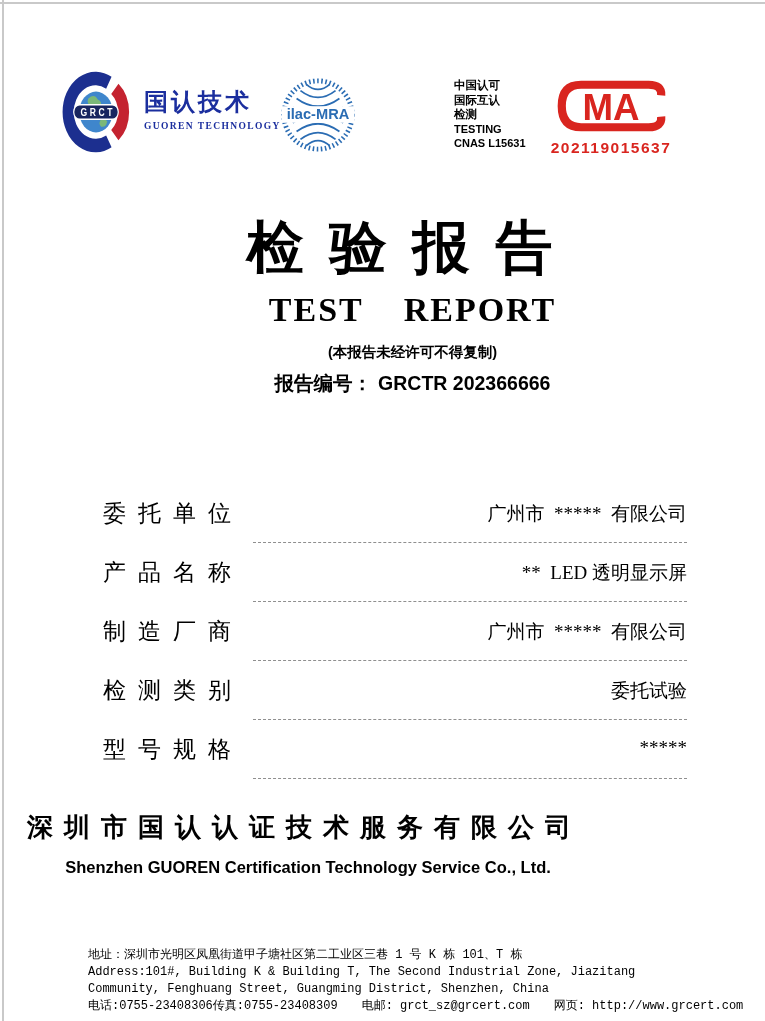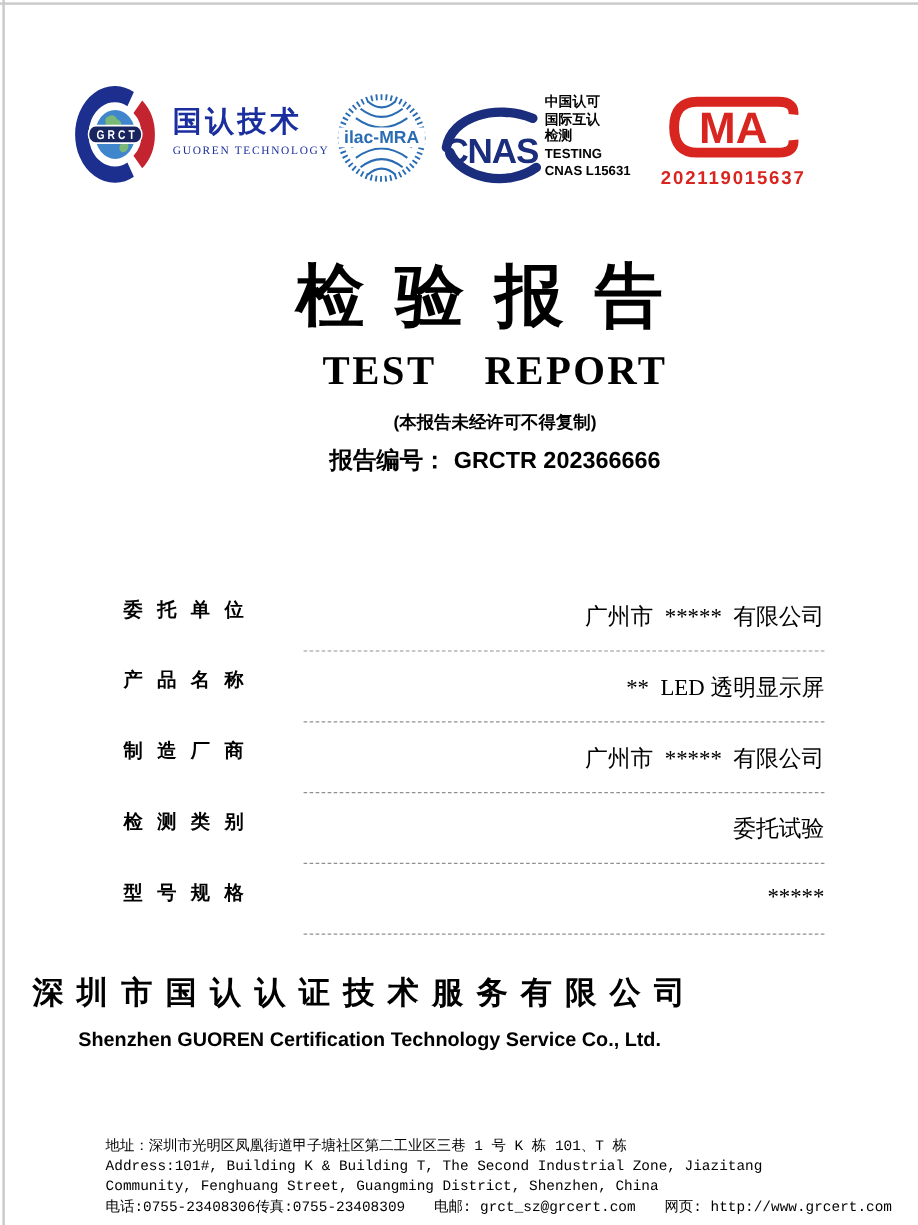--- a/index.html
+++ b/index.html
@@ -6,21 +6,21 @@
   .page{position:relative;width:765px;height:1021px;background:#ffffff;overflow:hidden;
         font-family:"Liberation Sans",sans-serif;color:#000;}
   .edge-left{position:absolute;left:2px;top:0;width:2px;height:100%;background:#c9c9c9;}
   .edge-top{position:absolute;top:2px;left:0;width:100%;height:2px;background:#c9c9c9;}
 
   
   .logos{position:absolute;left:60px;top:66px;width:616px;height:106px;}
   .grct{position:absolute;left:0;top:2px;display:flex;}
   .grct-text{margin-left:12px;padding-top:18px;}
   .grct-cn{font-size:24px;font-weight:bold;color:#1b2e9e;letter-spacing:3px;line-height:32px;}
-  .grct-en{font-size:9.5px;font-weight:normal;color:#1b2e9e;letter-spacing:1.4px;
+  .grct-en{font-size:9.5px;font-weight:bold;color:#1b2e9e;letter-spacing:1.4px;
            font-family:"Liberation Serif",serif;margin-top:3px;}
   .ilac{position:absolute;left:220px;top:6px;}
   .cnas{position:absolute;left:306px;top:18px;}
   .accred{position:absolute;left:394px;top:12px;font-weight:bold;font-size:11.5px;line-height:14.5px;}
   .accred .lat{font-size:11px;}
   .cma{position:absolute;left:489px;top:12px;width:124px;text-align:center;}
   .cma-number{margin-top:1px;color:#d9251f;font-weight:bold;font-size:15.5px;letter-spacing:1.5px;}
 
   
   .title-cn{position:absolute;top:211px;left:30px;width:765px;text-align:center;
@@ -30,21 +30,21 @@
             letter-spacing:2px;word-spacing:30px;}
   .notice{position:absolute;top:343px;left:30px;width:765px;text-align:center;
           font-size:14.5px;font-weight:bold;}
   .report-no{position:absolute;top:370px;left:30px;width:765px;text-align:center;
              font-size:19.5px;font-weight:bold;}
   .report-no .no-value{margin-left:6px;}
 
   
   .fields{position:absolute;left:103px;top:484px;width:584px;}
   .frow{display:flex;height:59px;}
-  .flabel{width:150px;font-size:16px;font-weight:bold;letter-spacing:12px;
+  .flabel{width:150px;font-size:23px;font-weight:normal;letter-spacing:12px;
           white-space:nowrap;padding-top:14px;}
   .fvalue{flex:1;border-bottom:1.5px dashed #8f8f8f;text-align:right;
           font-family:"Liberation Serif",serif;font-size:19px;white-space:pre;padding-top:17px;}
 
   
   .company-cn{position:absolute;top:810px;left:0;width:609px;text-align:center;
               font-size:26px;font-weight:bold;letter-spacing:11px;line-height:34px;}
   .company-en{position:absolute;top:858px;left:0;width:616px;text-align:center;
               font-size:16.5px;font-weight:bold;}
 
@@ -92,27 +92,20 @@
           <path d="M13,51 Q39,34 65,51"></path>
           <path d="M17,60 Q39,44 61,60"></path>
           <path d="M21,68 Q39,54 57,68"></path>
           <path d="M27,74.5 Q39,64 51,74.5"></path>
         </g>
         <rect x="2" y="34" width="74" height="17" fill="#ffffff"></rect>
         <text x="39" y="47.5" text-anchor="middle" font-size="15" font-weight="bold" fill="#2a6cb3">ilac-MRA</text>
       </svg>
     </div>
 
-    <div class="cnas">
-      <svg width="86" height="74" viewBox="0 0 88 76">
-        <path d="M6,40 C10,14 48,2 80,15" fill="none" stroke="#1b2d7d" stroke-width="8" stroke-linecap="round"></path>
-        <path d="M9,44 C18,66 58,75 83,57" fill="none" stroke="#1b2d7d" stroke-width="8" stroke-linecap="round"></path>
-        <text x="44" y="53" text-anchor="middle" font-size="30" font-weight="bold" fill="#1b2d7d" letter-spacing="-1">CNAS</text>
-      </svg>
-    </div>
 
     <div class="accred">
       <div>中国认可</div>
       <div>国际互认</div>
       <div>检测</div>
       <div class="lat">TESTING</div>
       <div class="lat">CNAS L15631</div>
     </div>
 
     <div class="cma">

